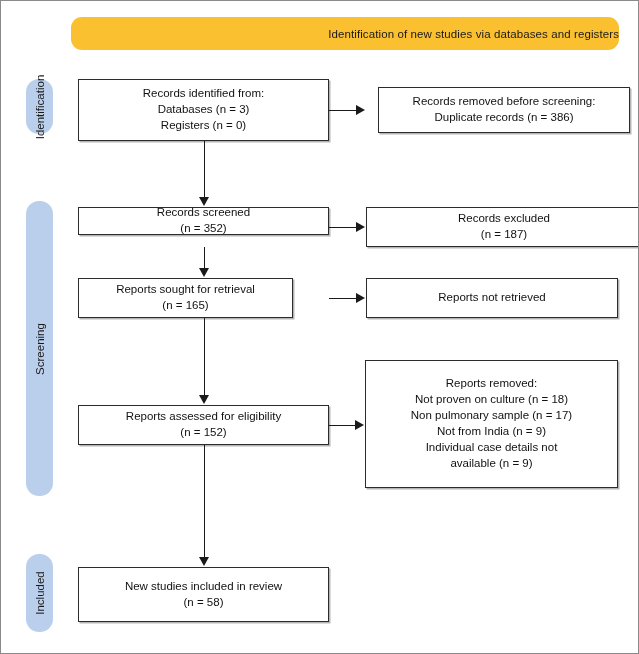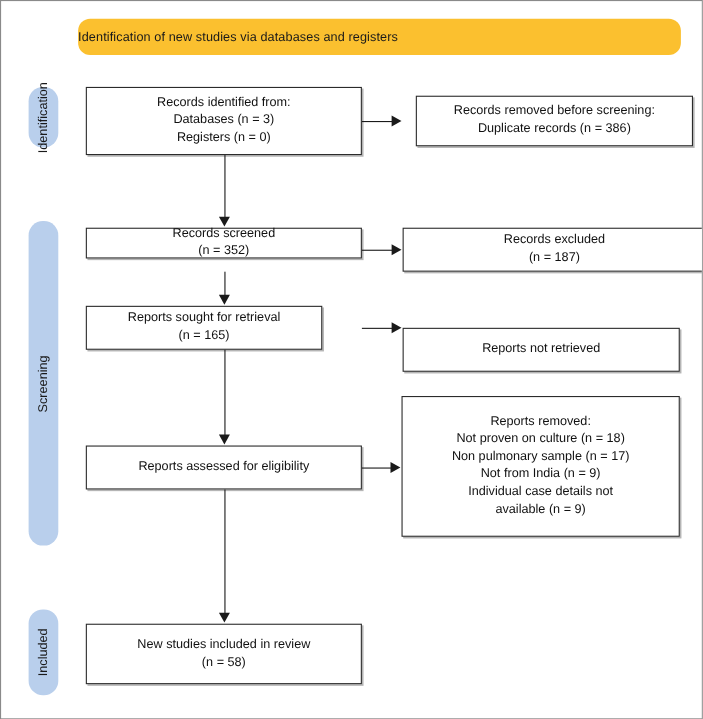--- a/index.html
+++ b/index.html
@@ -23,21 +23,21 @@
   .banner {
     position: absolute;
     left: 70px;
     top: 16px;
     width: 548px;
     height: 33px;
     background: #fbc02f;
     border-radius: 11px;
     display: flex;
     align-items: center;
-    justify-content: flex-start;
+    justify-content: flex-end;
   }
   .banner-text {
     font-size: 11.5px;
     color: #1a1a1a;
     letter-spacing: 0.1px;
     white-space: nowrap;
   }
 
   
   .pill {
@@ -84,21 +84,21 @@
   
   #box-identified { left: 77px; top: 78px;  width: 251px; height: 62px; }
   #box-screened   { left: 77px; top: 206px; width: 251px; height: 28px; }
   #box-sought     { left: 77px; top: 277px; width: 215px; height: 40px; }
   #box-assessed   { left: 77px; top: 404px; width: 251px; height: 40px; align-items: center; }
   #box-included   { left: 77px; top: 566px; width: 251px; height: 55px; }
 
   
   #box-removed    { left: 377px; top: 86px;  width: 252px; height: 46px; }
   #box-excluded   { left: 365px; top: 206px; width: 276px; height: 40px; }
-  #box-notretr    { left: 365px; top: 277px; width: 252px; height: 40px; margin-top: 20px; }
+  #box-notretr    { left: 365px; top: 277px; width: 252px; height: 40px; }
   #box-repexcl    { left: 364px; top: 359px; width: 253px; height: 128px; }
 
   
   .conn { position: absolute; background: #1a1a1a; }
   .conn-h { height: 1.3px; }
   .conn-v { width: 1.3px; }
 
   .arrow-r {
     position: absolute;
     width: 0; height: 0;
@@ -191,20 +191,21 @@
 
   <div class="box" id="box-notretr">
     <div class="box-text">
       <span class="ln">Reports not retrieved</span>
     </div>
   </div>
 
   <div class="box" id="box-assessed">
     <div class="box-text">
       <span class="ln">Reports assessed for eligibility</span>
+      <span class="ln">(n = 152)</span>
     </div>
   </div>
 
   <div class="box" id="box-repexcl">
     <div class="box-text">
       <span class="ln">Reports removed:</span>
       <span class="ln">Not proven on culture (n = 18)</span>
       <span class="ln">Non pulmonary sample (n = 17)</span>
       <span class="ln">Not from India (n = 9)</span>
       <span class="ln">Individual case details not</span>

